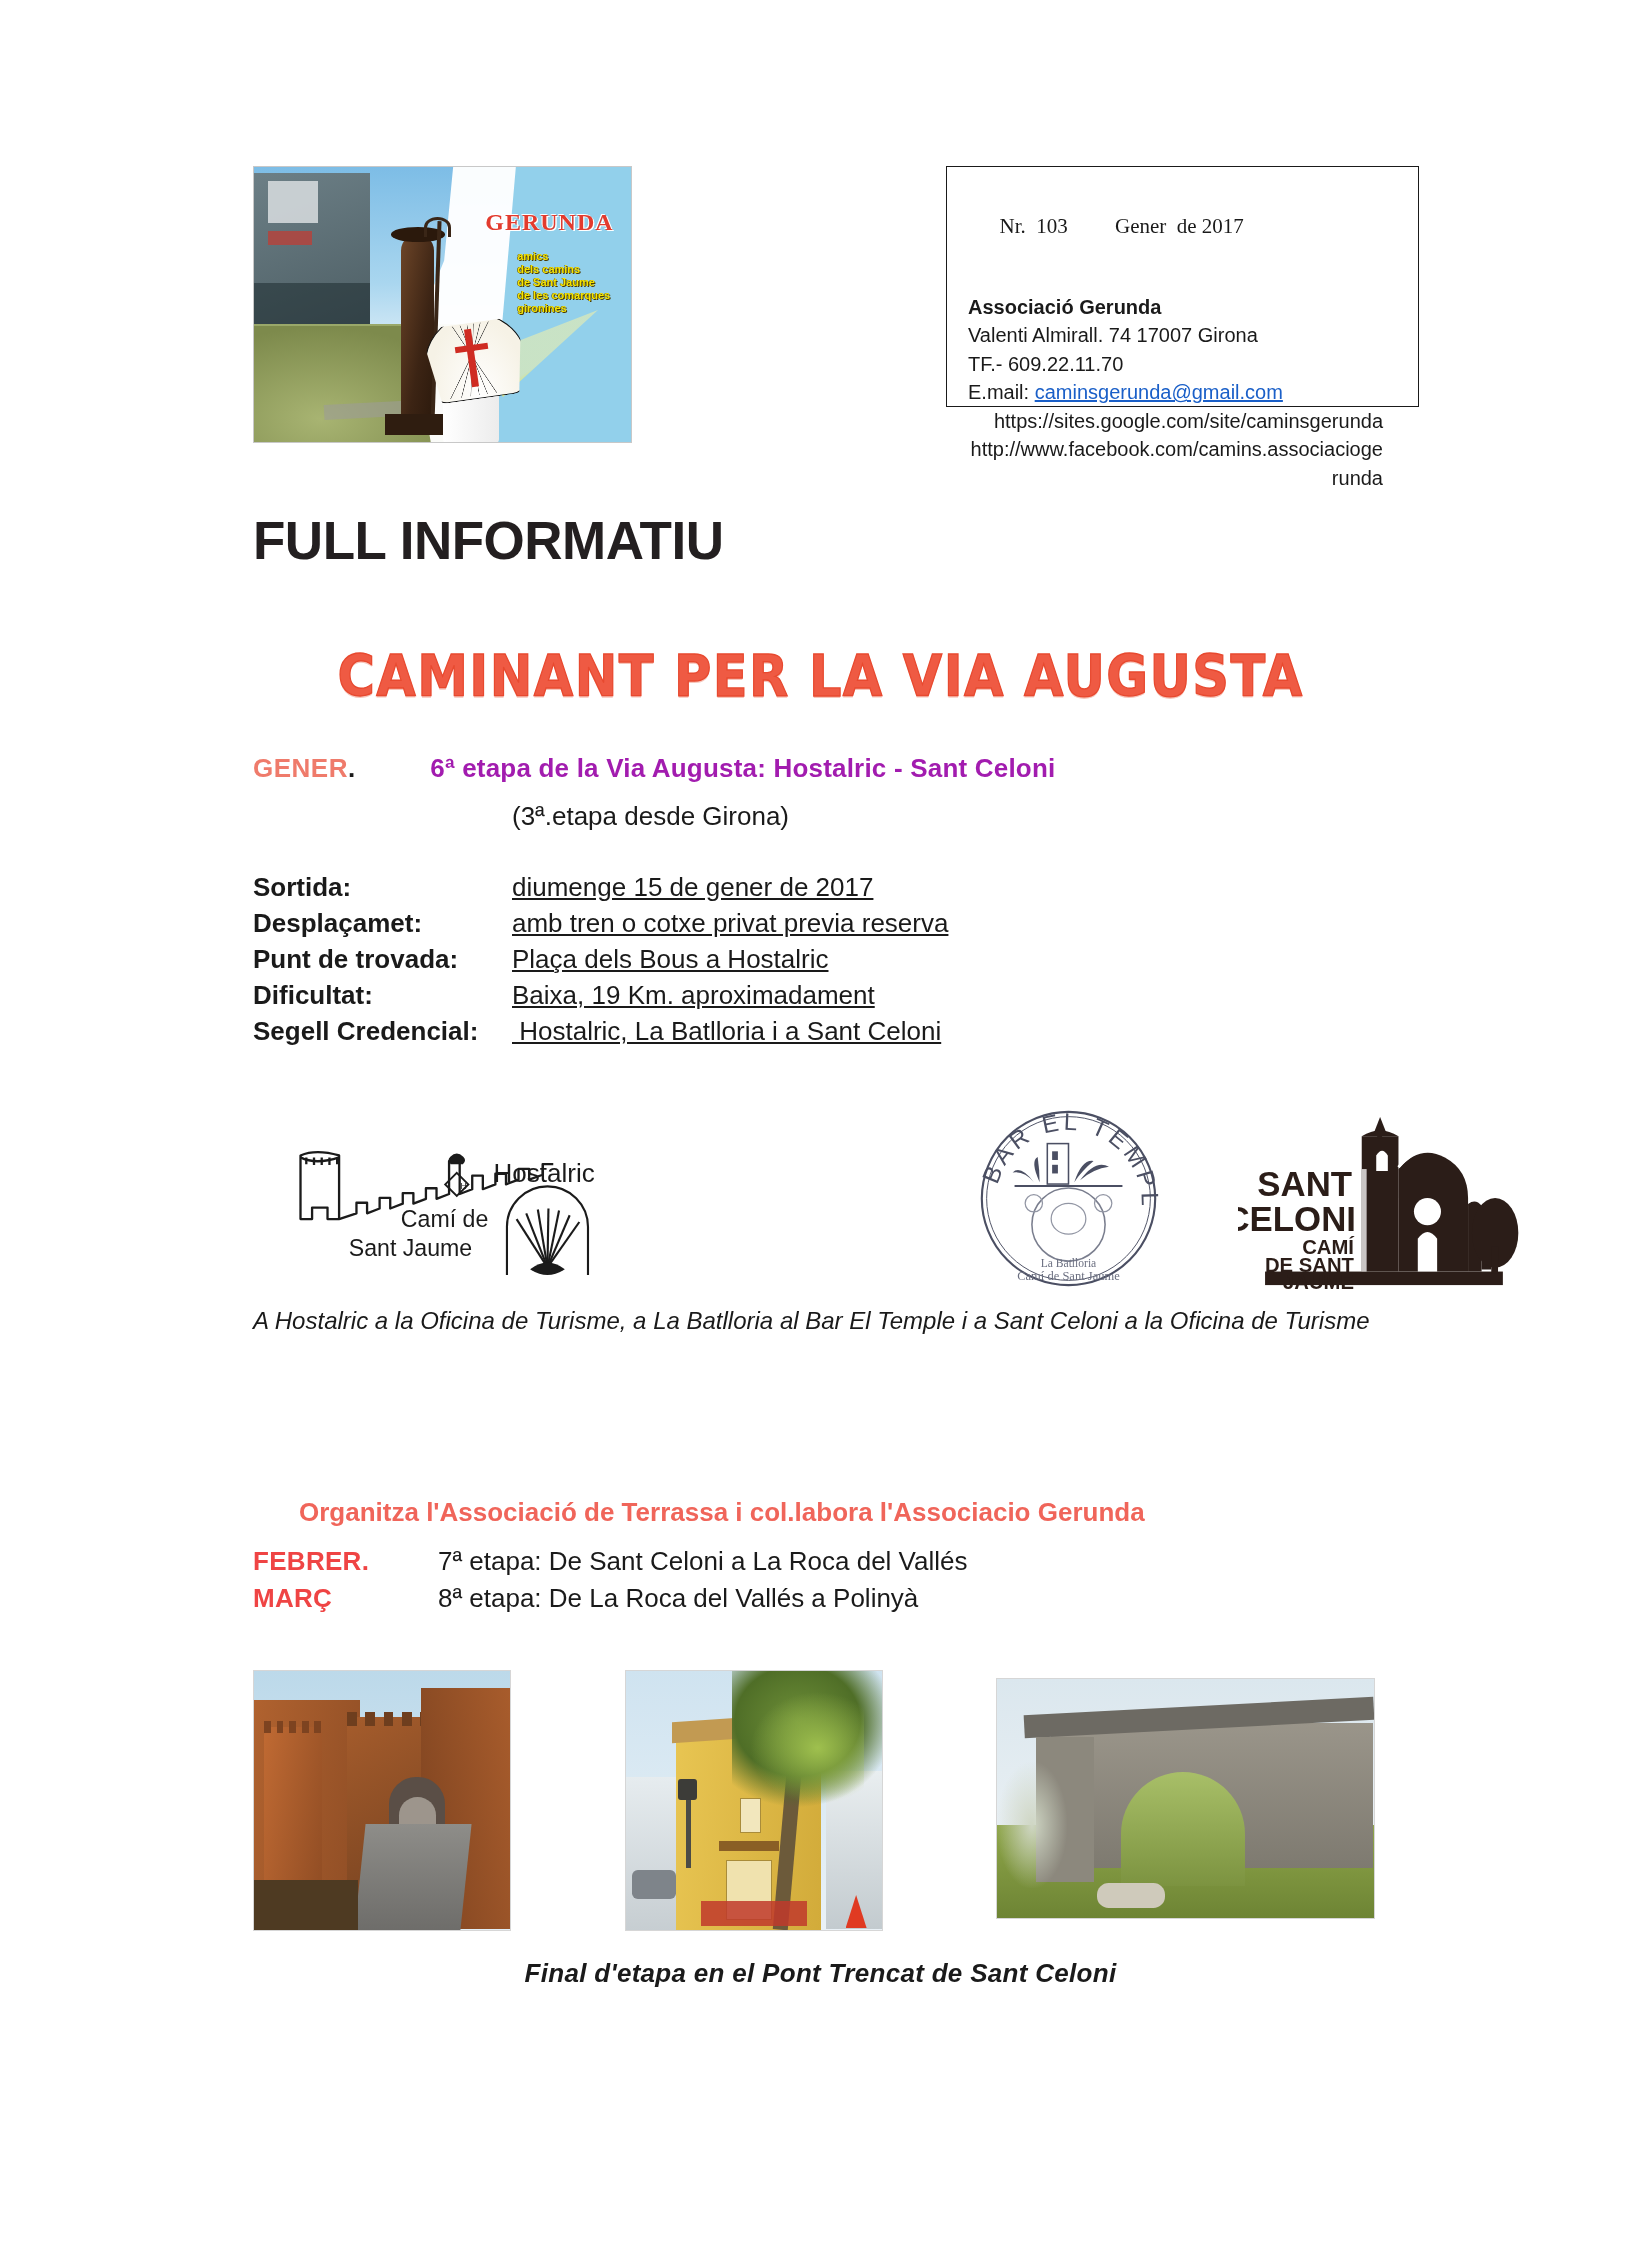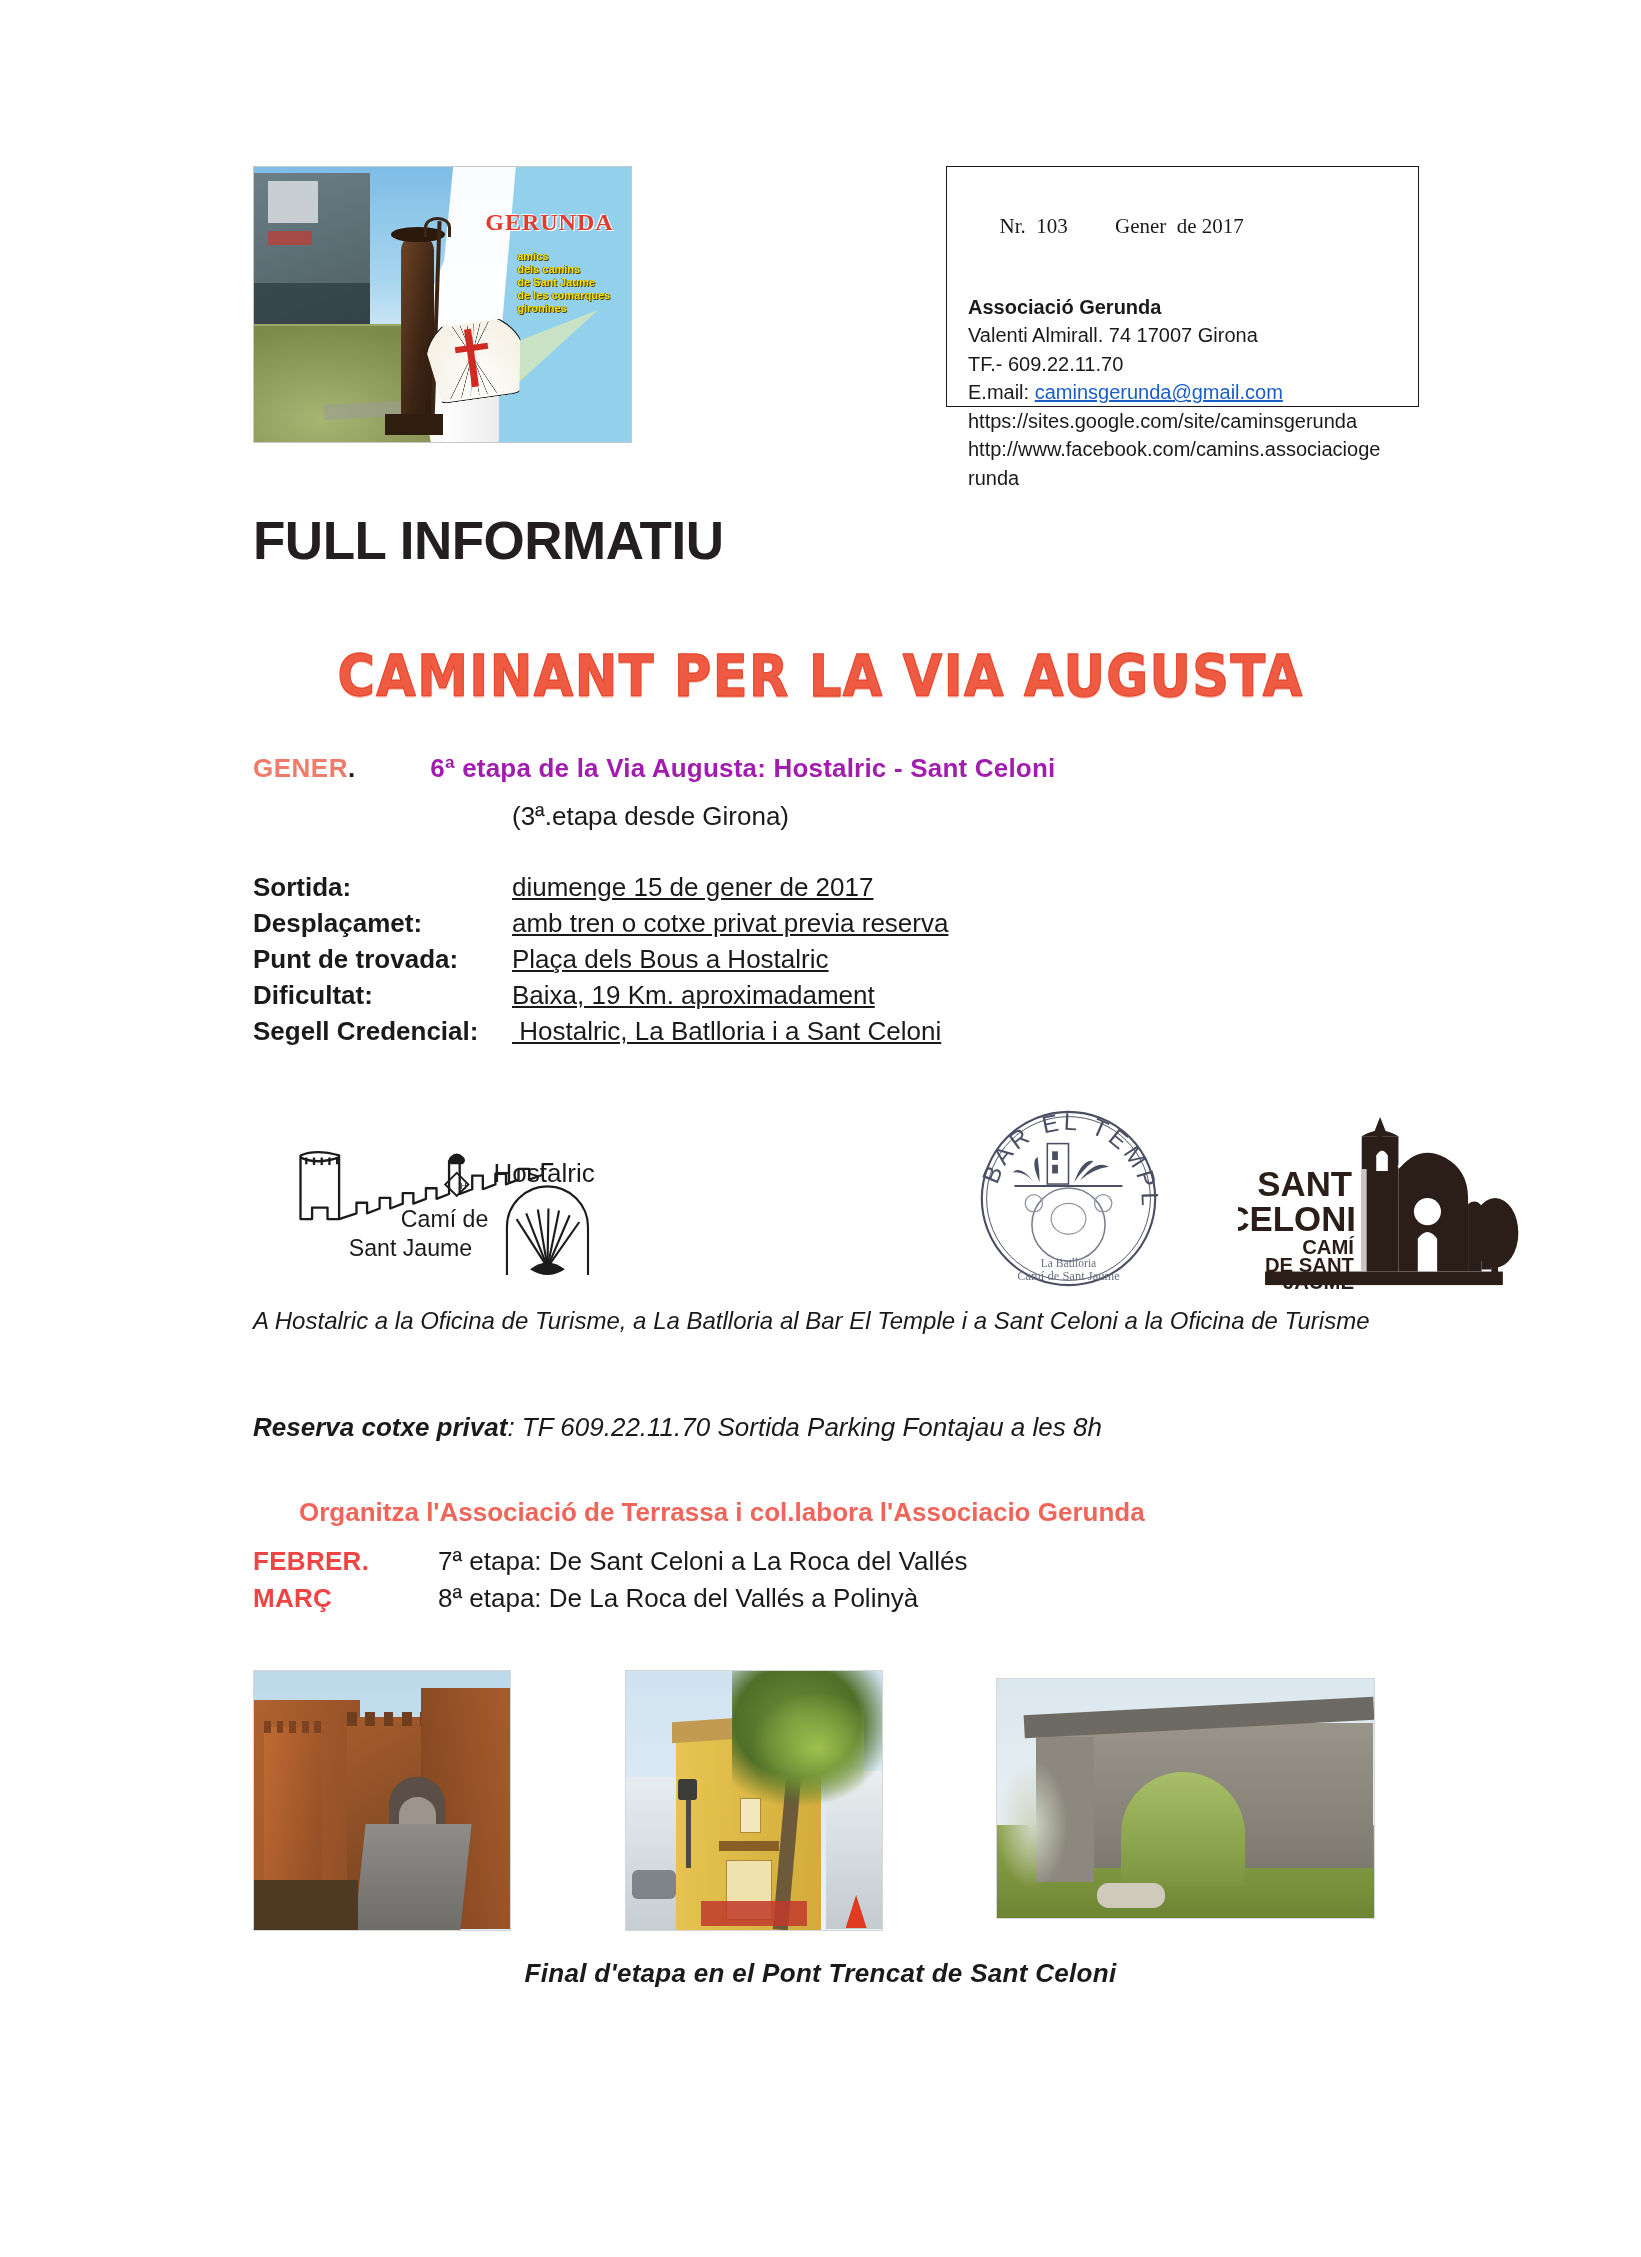--- a/index.html
+++ b/index.html
@@ -173,21 +173,21 @@
     white-space: pre;
     font-family: Liberation Serif, serif;
   }
   .contact-assoc { font-weight: bold; font-size: 20px; }
   .contact-body { font-size: 20px; line-height: 28.5px; }
   .contact-email-label { }
   .contact-email {
     color: #1a5fc8;
     text-decoration: underline;
   }
-  .contact-url { word-break: break-all; display: block; width: 415px; }
+  .contact-url { word-break: break-all; display: block; width: 415px; text-align: right; }
 
   
   .full-informatiu {
     position: absolute;
     left: 253px;
     top: 510px;
     font-size: 53px;
     font-weight: bold;
     letter-spacing: -0.5px;
     color: #231f20;
@@ -554,23 +554,20 @@
           <text x="120" y="148" font-size="21" text-anchor="end">CAMÍ</text>
           <text x="120" y="166" font-size="21" text-anchor="end">DE SANT</text>
           <text x="120" y="184" font-size="21" text-anchor="end">JAUME</text>
         </g>
       </svg>
     </div>
   </div>
 
   <div class="turisme-p">A Hostalric a la Oficina de Turisme, a La Batlloria  al Bar El Temple i a Sant Celoni  a la Oficina de Turisme</div>
 
-  <div class="reserva">
-    <b>Reserva cotxe privat</b><span>: TF 609.22.11.70  Sortida Parking Fontajau a les 8h</span>
-  </div>
 
   <div class="organitza">Organitza l'Associació de Terrassa i col.labora l'Associacio Gerunda</div>
 
   <div class="months">
     <div>
       <span class="m">FEBRER.</span><span>7ª etapa: De Sant Celoni a La Roca del Vallés</span>
     </div>
     <div>
       <span class="m">MARÇ</span><span>8ª etapa: De La Roca del Vallés a Polinyà</span>
     </div>

